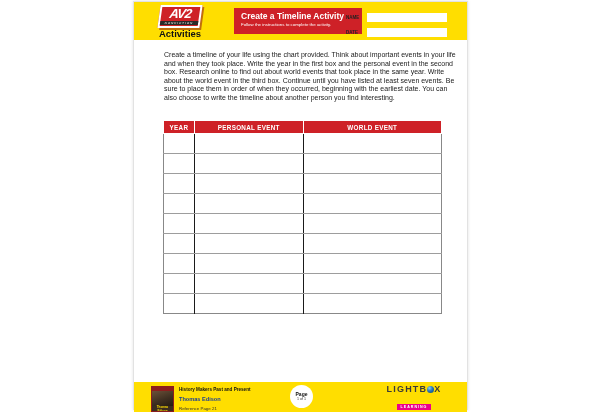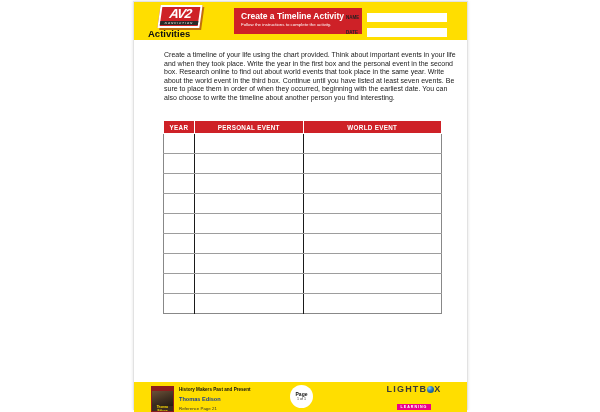--- a/index.html
+++ b/index.html
@@ -4,21 +4,21 @@
 <style>
   * { margin:0; padding:0; box-sizing:border-box; }
   html,body { width:600px; height:412px; background:#ffffff; font-family:"Liberation Sans", sans-serif; position:relative; overflow:hidden; }
   .page { position:absolute; left:133px; top:1px; width:335px; height:409px; background:#fff; border:1px solid #e2e2e2; box-shadow:0 0 3px rgba(0,0,0,.12); }
 
   
   .top-band { position:absolute; left:0; top:0; width:100%; height:38px; background:#FFDE00; }
   .av2-logo { position:absolute; left:25px; top:3px; width:42px; height:23px; background:#CE2127; border:2px solid #fff; box-shadow:2px 2px 0 rgba(140,20,20,.55); transform:skewX(-8deg); text-align:center; }
   .av2-brand { display:block; color:#fff; font-weight:bold; font-style:italic; font-size:13px; line-height:14px; letter-spacing:-1px; }
   .av2-tagline { display:block; background:#2a2a2a; color:#fff; font-size:3px; line-height:4px; letter-spacing:1px; }
-  .activities-label { position:absolute; left:14px; top:26px; width:64px; font-weight:bold; font-size:9.5px; color:#111; }
+  .activities-label { position:absolute; left:14px; top:26px; width:64px; text-align:center; font-weight:bold; font-size:9.5px; color:#111; }
   .title-box { position:absolute; left:73px; top:6px; width:128px; height:26px; background:#CE2127; color:#fff; padding:3px 7px;margin-left:27px; }
   .title-box .title { font-size:8.5px; font-weight:bold; line-height:10px; }
   .title-box .subtitle { font-size:4.4px; line-height:7px; }
   .field-row { position:absolute; left:212px; }
   .field-label { position:absolute; left:0; top:2px; font-size:4.5px; font-weight:bold; color:#222; }
   .field-input { position:absolute; left:21px; top:0; width:80px; height:9px; background:#fff; border:none; font-size:6px; padding:0 2px; }
   #name-row { top:11px; } #date-row { top:26px; }
 
   
   .instructions { position:absolute; left:30px; top:49px; width:295px; font-size:7px; line-height:8.6px; color:#1a1a1a; }

